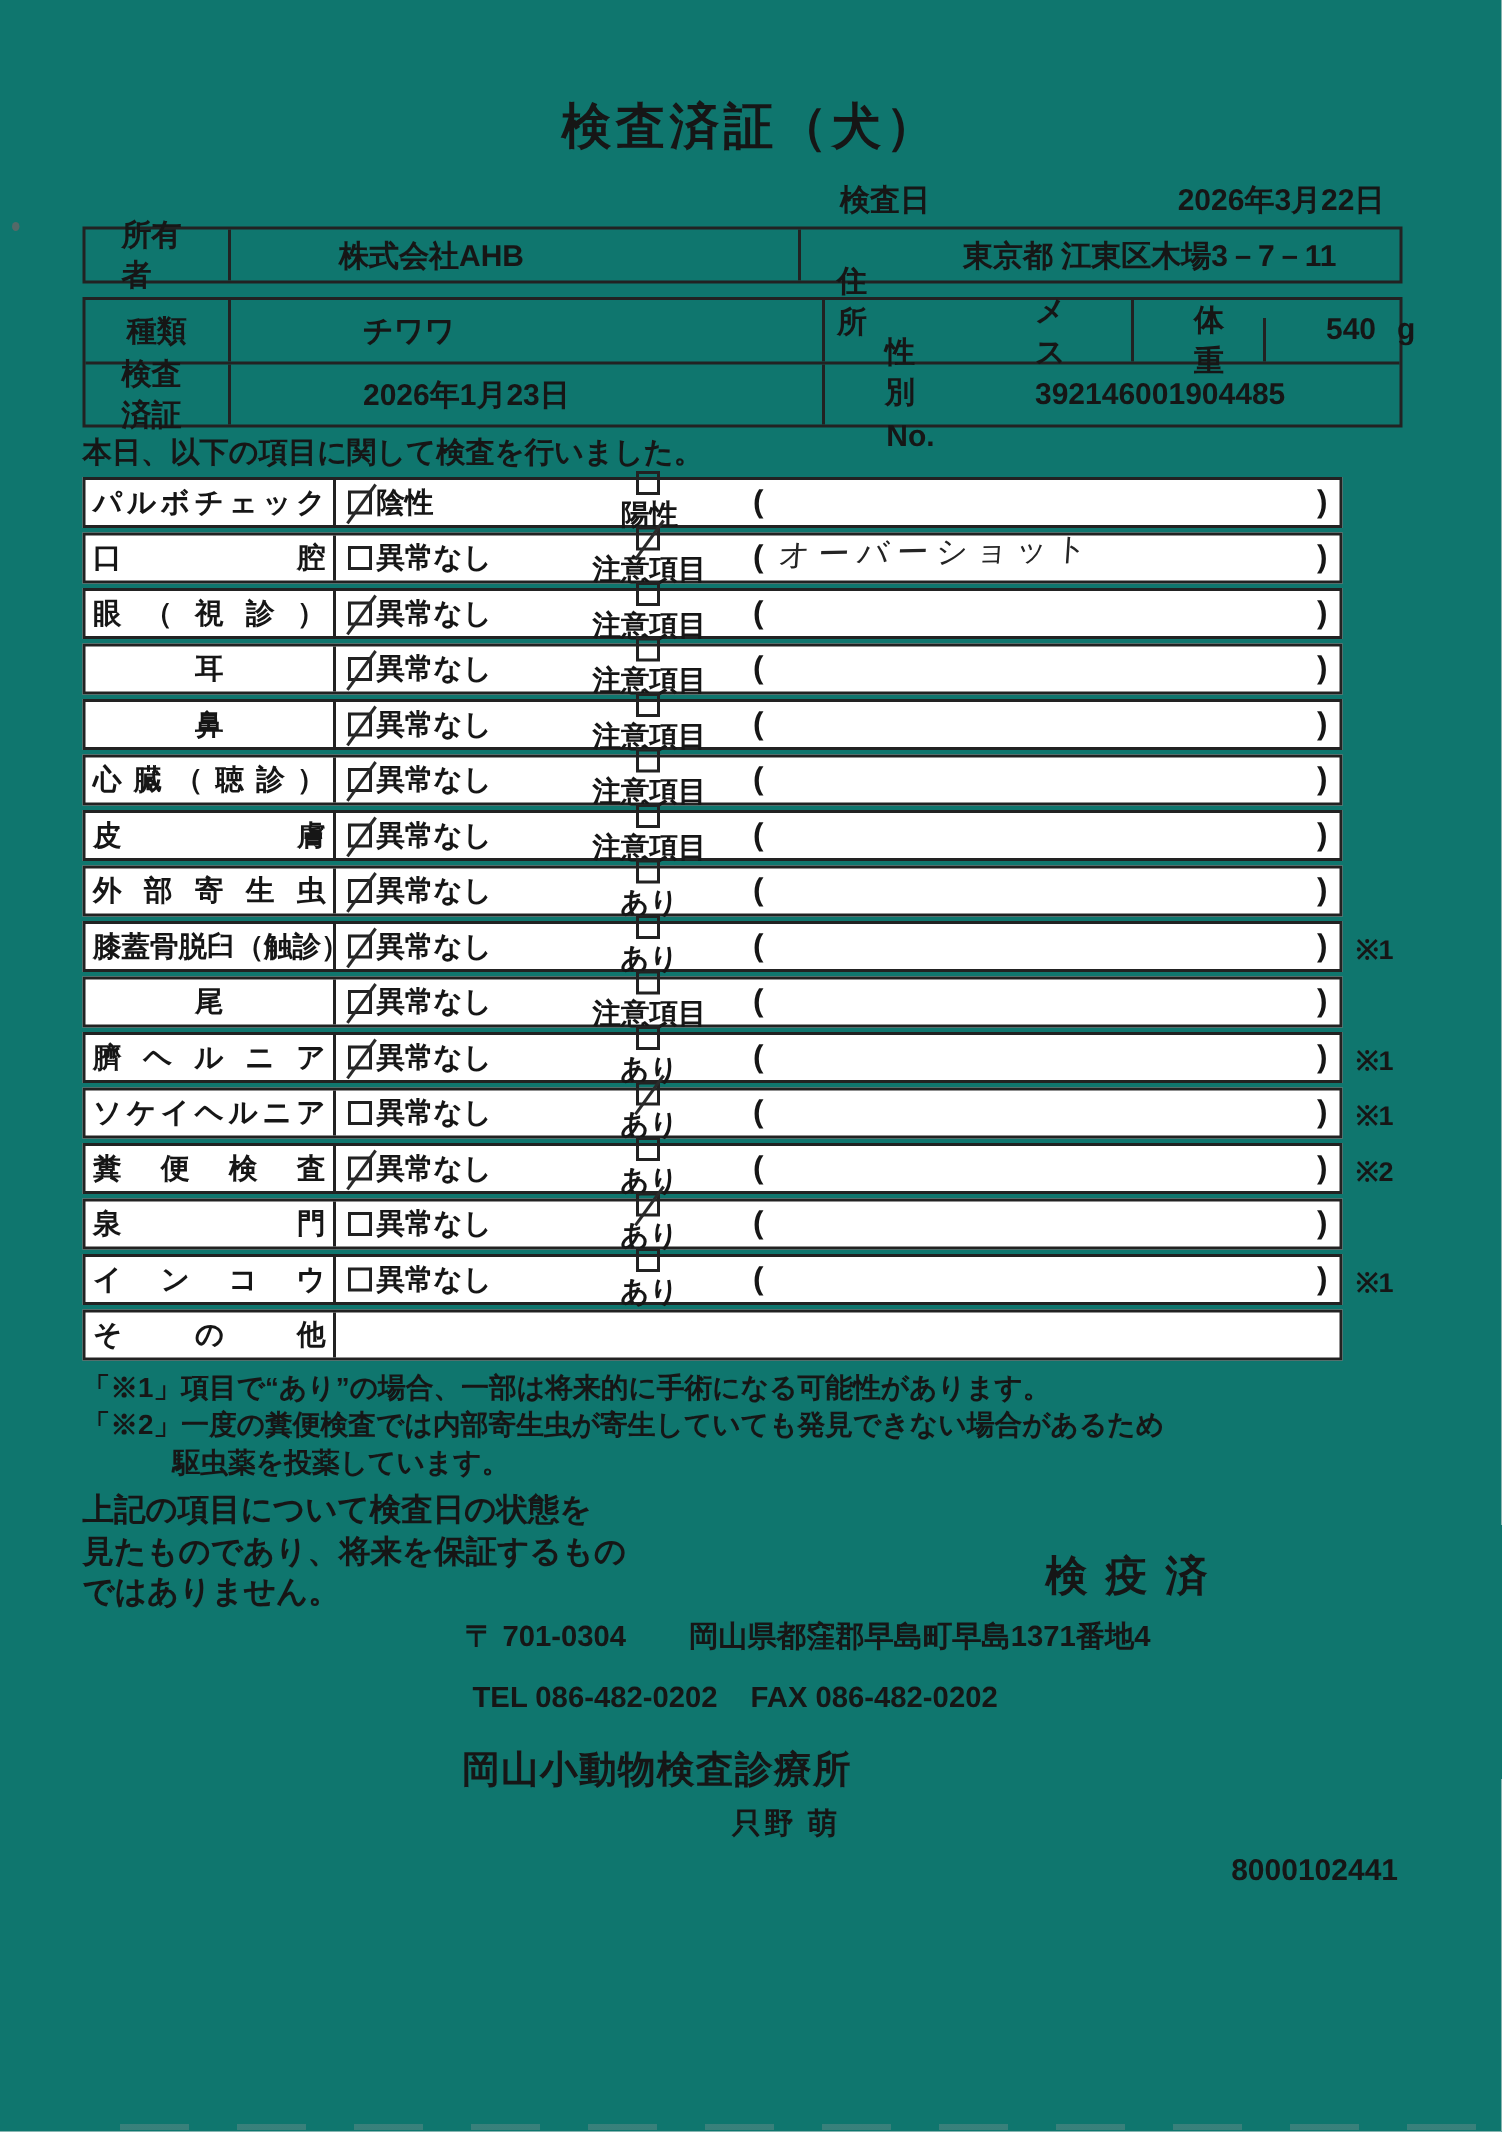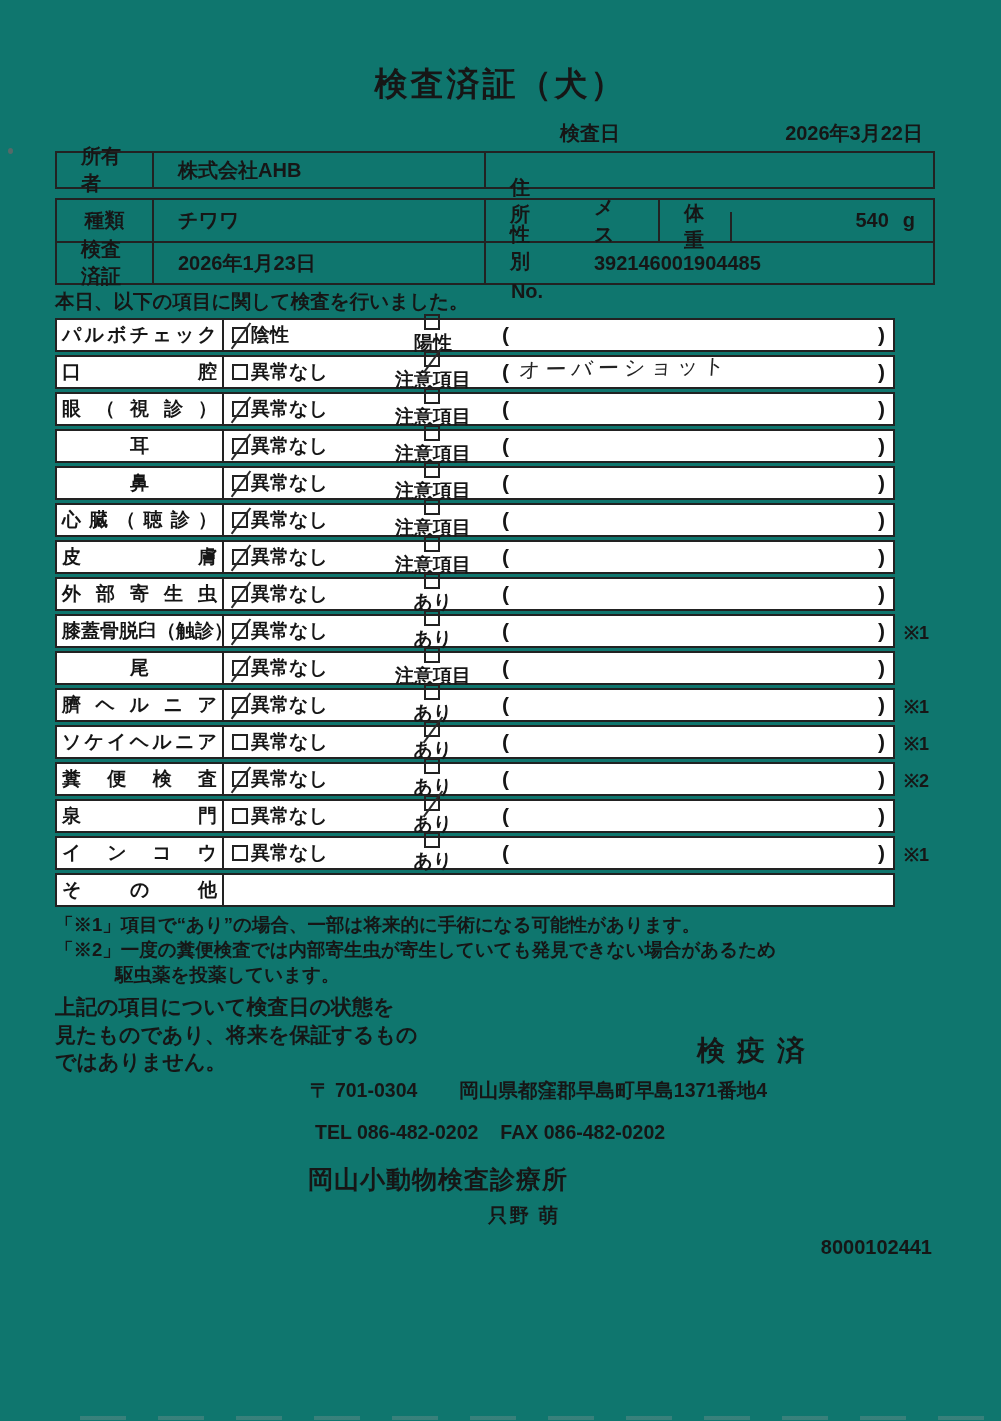--- a/index.html
+++ b/index.html
@@ -28,24 +28,24 @@
   .tblA .cell, .tblB .cell {
     display:flex; align-items:center; font-size:20px; font-weight:600;
     border-right:2px solid #222; padding:0 24px;
   }
   .tblA .cell:last-child, .tblB .cell:last-child { border-right:none; }
   .c-label { justify-content:center; }
   .tblB {
     position:absolute; left:55px; top:198px; width:880px; height:87px;
     border:2.5px solid #222;
   }
-  .tblB .trow { display:flex; height:43px; border-bottom:2px solid #222; }
+  .tblB .trow { display:flex; height:43px; border-bottom:2px solid #222;gap:16px; }
   .tblB .trow:last-child { border-bottom:none; height:40px; }
   .w-label { width:97px; flex:none; }
-  .w-val1 { width:332px; flex:none; }
+  .w-val1 { width:332px; flex:none;margin-left:48px; }
   .w-label2 { width:84px; flex:none;margin-top:48px; }
   .w-sex { width:90px; flex:none; }
   .w-wlabel { width:72px; flex:none;margin-top:12px; }
   .w-rest { flex:1; }
   .weight-cell { justify-content:flex-end; gap:14px; padding-right:18px !important; }
 
   .intro { position:absolute; left:55px; top:288px; font-size:19.5px; font-weight:600; }
 
   
   .exam { position:absolute; left:55px; top:318px; width:840px; }
@@ -125,20 +125,21 @@
 
   <div class="date-row">
     <span class="lbl">検査日</span>
     <span class="val">2026年3月22日</span>
   </div>
 
   <div class="tblA">
     <div class="cell c-label w-label">所有者</div>
     <div class="cell w-val1">株式会社AHB</div>
     <div class="cell c-label w-label2">住所</div>
+    <div class="cell w-rest">東京都 江東区木場3－7－11</div>
   </div>
 
   <div class="tblB">
     <div class="trow">
       <div class="cell c-label w-label">種類</div>
       <div class="cell w-val1">チワワ</div>
       <div class="cell c-label w-label2">性別</div>
       <div class="cell w-sex">メス</div>
       <div class="cell c-label w-wlabel">体重</div>
       <div class="cell w-rest weight-cell">

